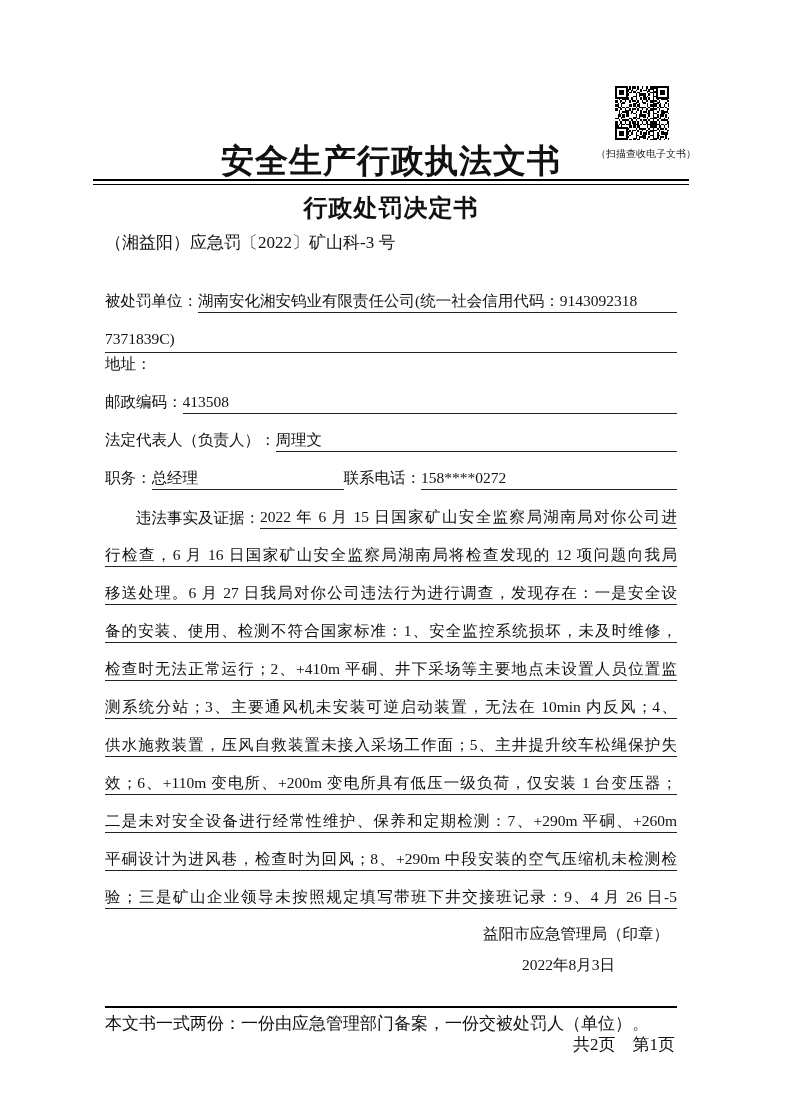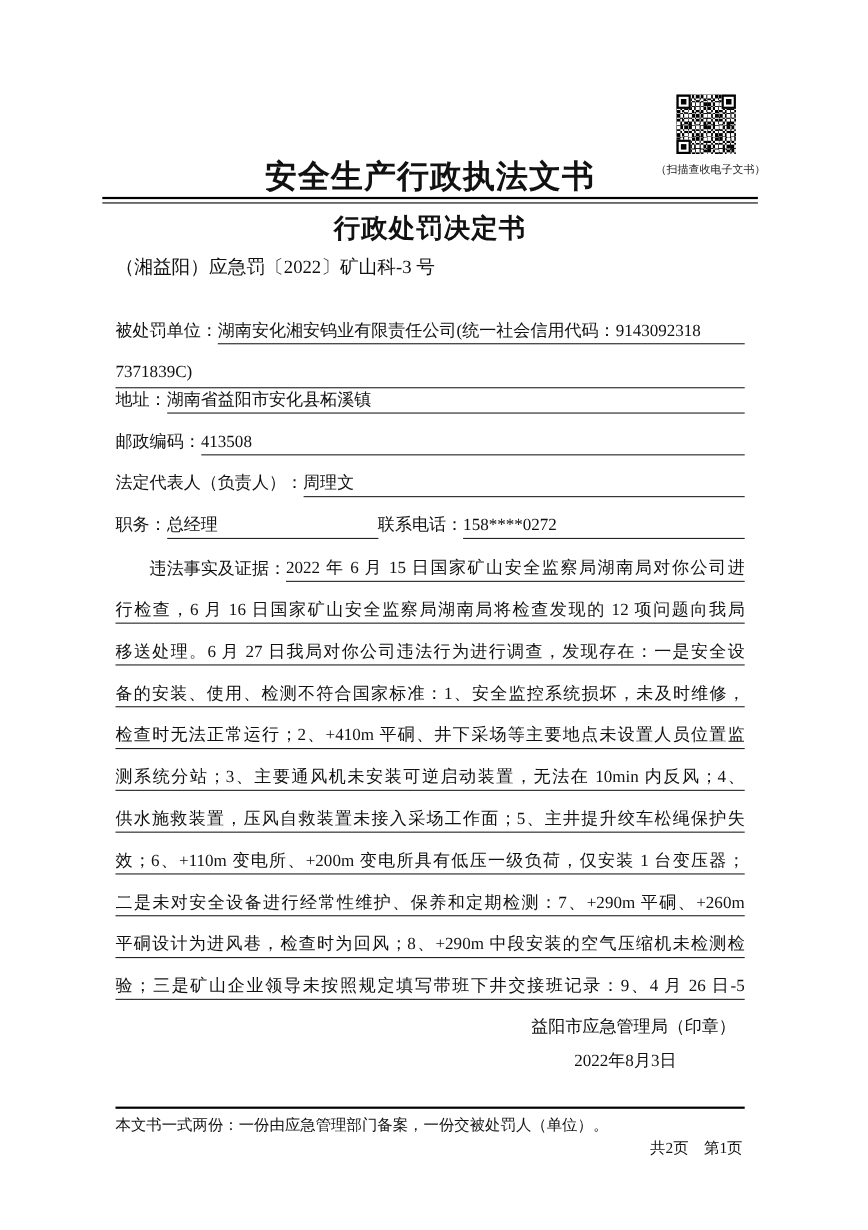--- a/index.html
+++ b/index.html
@@ -28,21 +28,21 @@
   .finder { position: absolute; width: 9px; height: 9px; border: 2px solid #000; background: #fff; }
   .finder::after { content: ""; position: absolute; left: 2px; top: 2px; width: 5px; height: 5px; background: #000; }
   .finder.tl { left: 0; top: 0; }
   .finder.tr { right: 0; top: 0; }
   .finder.bl { left: 0; bottom: 0; }
   .qr-caption { margin-top: 7px; font-size: 10px; letter-spacing: 0; color: #222; white-space: nowrap; }
 
   
   .doc-category {
     padding-top: 146px; text-align: center;
-    font-size: 29px; line-height: 30px; font-weight: bold; letter-spacing: 1px;
+    font-size: 33px; line-height: 30px; font-weight: bold; letter-spacing: 1px;
   }
   .double-rule {
     margin: 3px -12px 0 -12px; height: 3px;
     border-top: 2.5px solid #000; border-bottom: 1.2px solid #000;
   }
   .doc-title {
     margin-top: 9px; text-align: center;
     font-size: 24px; line-height: 28px; font-weight: bold; letter-spacing: 1px;
   }
   .doc-number { margin-top: 10px; font-size: 17px; line-height: 22px; }
@@ -66,21 +66,21 @@
     flex: 1; line-height: 22px; border-bottom: 1.2px solid #222;
     text-align: justify; text-align-last: justify; white-space: nowrap; overflow: hidden;
   }
 
   
   .signature { margin-top: 8px; font-size: 15.5px; }
   .sig-issuer { text-align: right; padding-right: 8px; line-height: 22px; }
   .sig-date { text-align: right; padding-right: 62px; line-height: 22px; margin-top: 9px; }
 
   
-  .footer { position: absolute; left: 105px; right: 112px; top: 1006px; font-size: 14px; }
+  .footer { position: absolute; left: 105px; right: 112px; top: 1006px; font-size: 17px; }
   .footer-rule { border-top: 2.5px solid #000; }
   .footer-note { margin-top: 6px; line-height: 20px; }
   .footer-page { text-align: right; padding-right: 2px; line-height: 20px; margin-top: 1px; }
 </style>
 </head>
 <body>
 
 <div class="page">
 
   <div class="qr-wrap">
@@ -98,21 +98,20 @@
   <div class="doc-number">（湘益阳）应急罚〔2022〕矿山科-3 号</div>
 
   <div class="fields">
     <div class="frow">
       <span class="flabel">被处罚单位：</span>
       <span class="fvalue">湖南安化湘安钨业有限责任公司(统一社会信用代码：9143092318</span>
     </div>
     <div class="fullline">7371839C)</div>
     <div class="frow">
       <span class="flabel">地址：</span>
-      <span class="fvalue">湖南省益阳市安化县柘溪镇</span>
     </div>
     <div class="frow">
       <span class="flabel">邮政编码：</span>
       <span class="fvalue">413508</span>
     </div>
     <div class="frow">
       <span class="flabel">法定代表人（负责人）：</span>
       <span class="fvalue">周理文</span>
     </div>
     <div class="frow">

